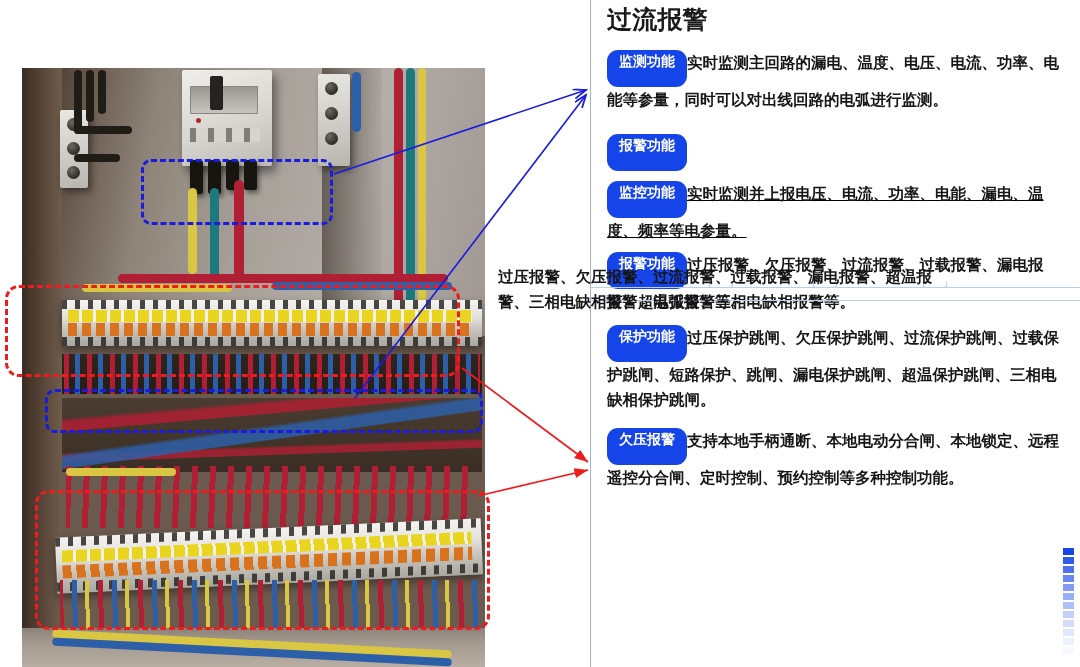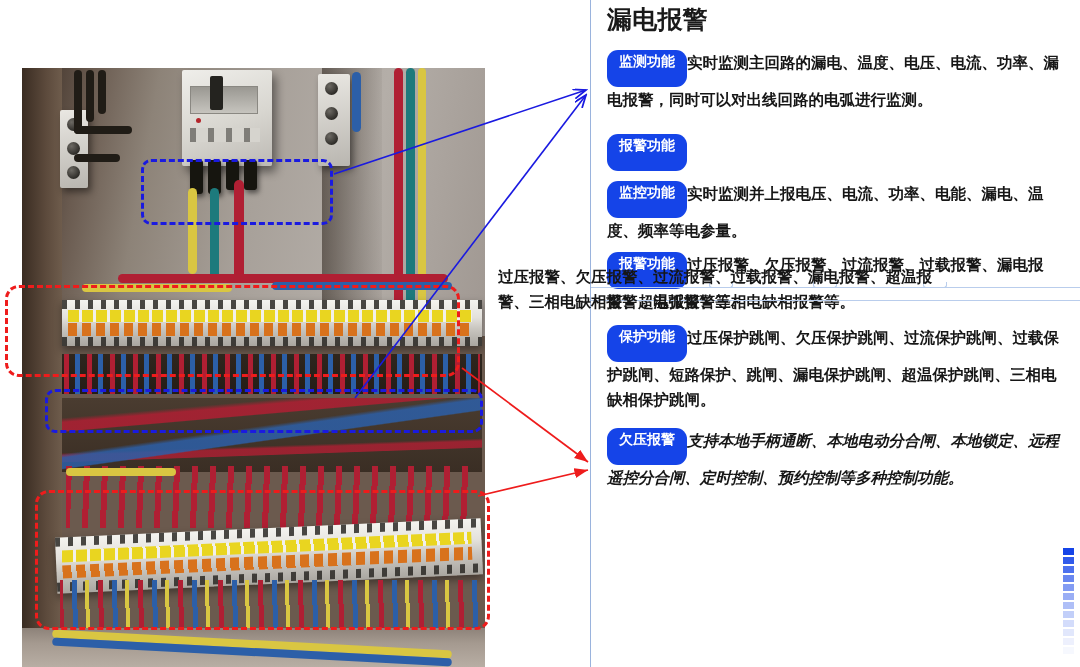--- a/index.html
+++ b/index.html
@@ -186,21 +186,21 @@
     vertical-align: top;
   }
 
   .feature { margin-top: 10px; }
   .feature .body {
     font-size: 15.5px; line-height: 25px;
     color: #161616; font-weight: bold;
     text-align: justify;
   }
   .feature.inline .body { display: inline; }
-  .indent-1 { text-indent: 18px; font-style: italic; }
+  .indent-1 { text-indent: 18px; }
   .indent-2 { text-indent: 40px; }
 
   
   #alarm-overflow {
     position: absolute; left: 498px; top: 264px;
     width: 440px;
     font-size: 15.5px; line-height: 25px;
     font-weight: bold; color: #161616;
     z-index: 6;
   }
@@ -331,41 +331,41 @@
   </defs>
   <line x1="334" y1="174" x2="586" y2="90" stroke="#1a1ae0" stroke-width="1.6" marker-end="url(#ah-blue)"></line>
   <line x1="355" y1="398" x2="586" y2="95" stroke="#1a1ae0" stroke-width="1.6" marker-end="url(#ah-blue)"></line>
   <line x1="462" y1="368" x2="588" y2="462" stroke="#ee1c1c" stroke-width="1.7" marker-end="url(#ah-red)"></line>
   <line x1="478" y1="496" x2="588" y2="470" stroke="#ee1c1c" stroke-width="1.7" marker-end="url(#ah-red)"></line>
 </svg>
 
 <div id="content-panel">
   <div class="pad">
 
-    <h1 class="title second">漏电报警</h1>
+    <h1 class="title second">过流报警</h1>
 
 
     <div class="feature inline" style="margin-top:12px;">
-      <span class="badge">监测功能</span><span class="body">实时监测主回路的漏电、温度、电压、电流、功率、漏电报警，同时可以对出线回路的电弧进行监测。</span>
+      <span class="badge">监测功能</span><span class="body">实时监测主回路的漏电、温度、电压、电流、功率、电能等参量，同时可以对出线回路的电弧进行监测。</span>
     </div>
 
     <div class="feature" style="margin-top:22px;">
       <span class="badge">报警功能</span>
     </div>
   </div>
 
   <div class="ghost-rule" style="left:0;   top:287px; width:490px;"></div>
   <div class="ghost-rule" style="left:0;   top:300px; width:490px;"></div>
   <div class="ghost-tab" style="left:118px; top:282px;"></div>
   <div class="ghost-tab" style="left:222px; top:282px;"></div>
   <div class="ghost-tab" style="left:332px; top:282px;"></div>
 
 
   <div class="pad">
-    <div class="feature inline" style="">
+    <div class="feature inline" style="text-decoration:underline;">
       <span class="badge">监控功能</span><span class="body indent-2">实时监测并上报电压、电流、功率、电能、漏电、温度、频率等电参量。</span>
     </div>
 
     <div class="feature inline" style="margin-top:9px;">
       <span class="badge">报警功能</span><span class="body indent-2">过压报警、欠压报警、过流报警、过载报警、漏电报警、超温报警、三相电缺相报警等。</span>
     </div>
 
     <div class="feature inline" style="margin-top:11px;">
       <span class="badge">保护功能</span><span class="body indent-2">过压保护跳闸、欠压保护跳闸、过流保护跳闸、过载保护跳闸、短路保护、跳闸、漏电保护跳闸、超温保护跳闸、三相电缺相保护跳闸。</span>
     </div>

